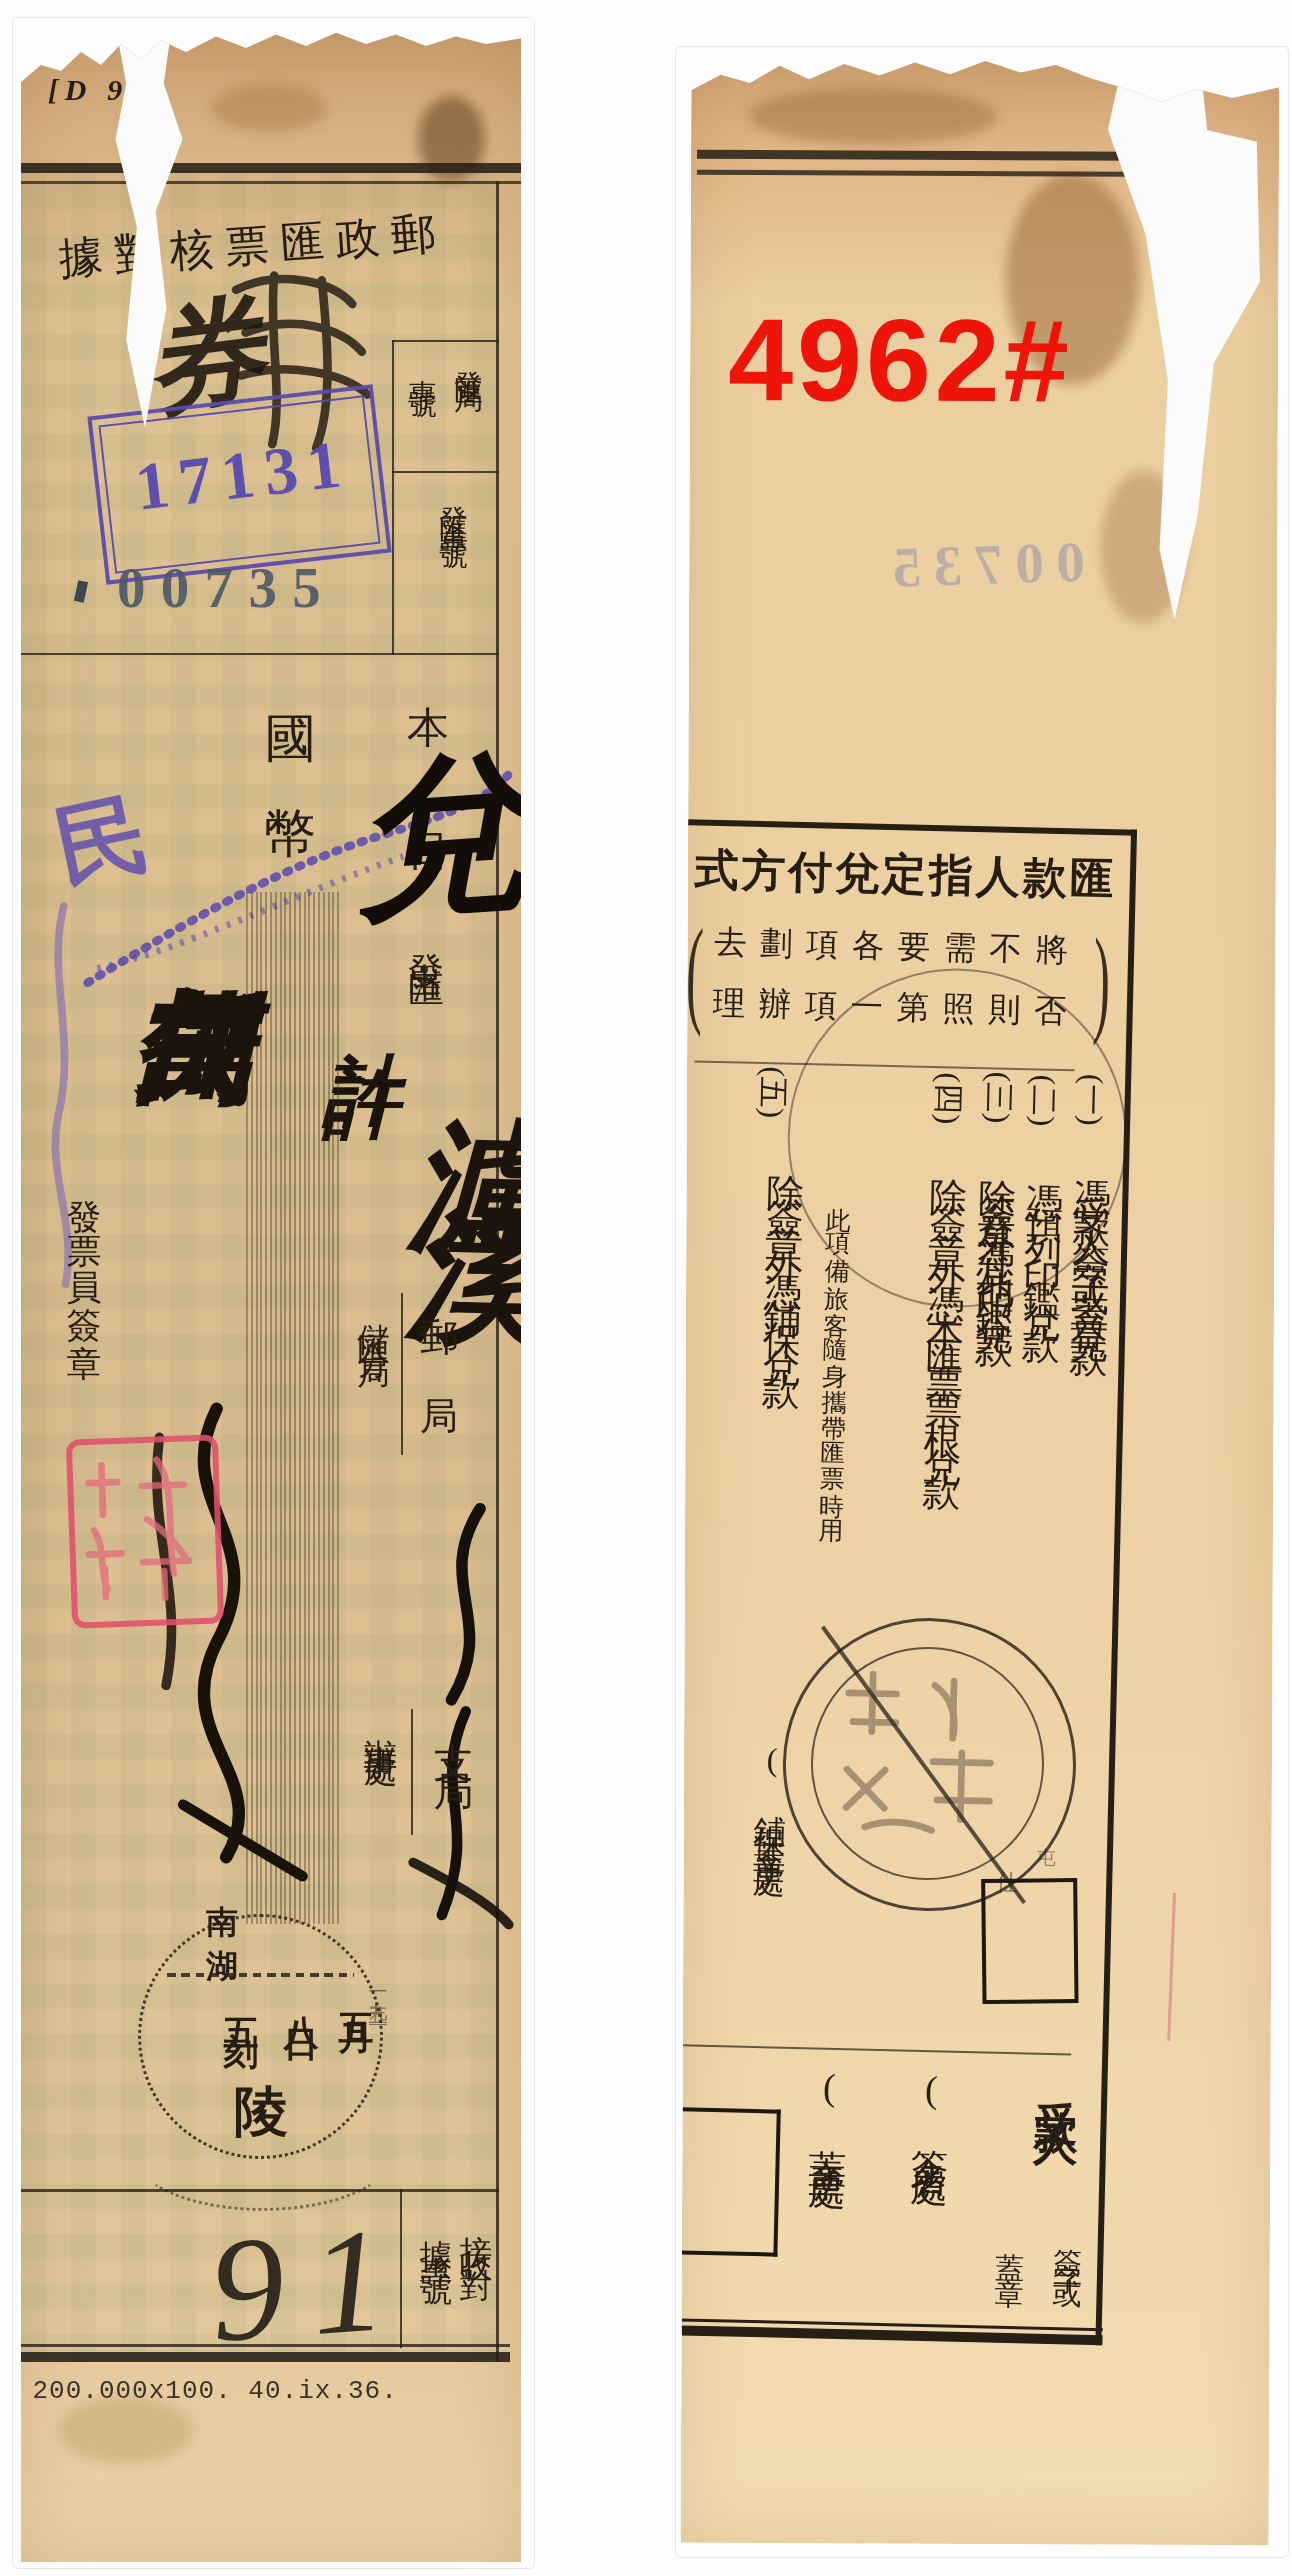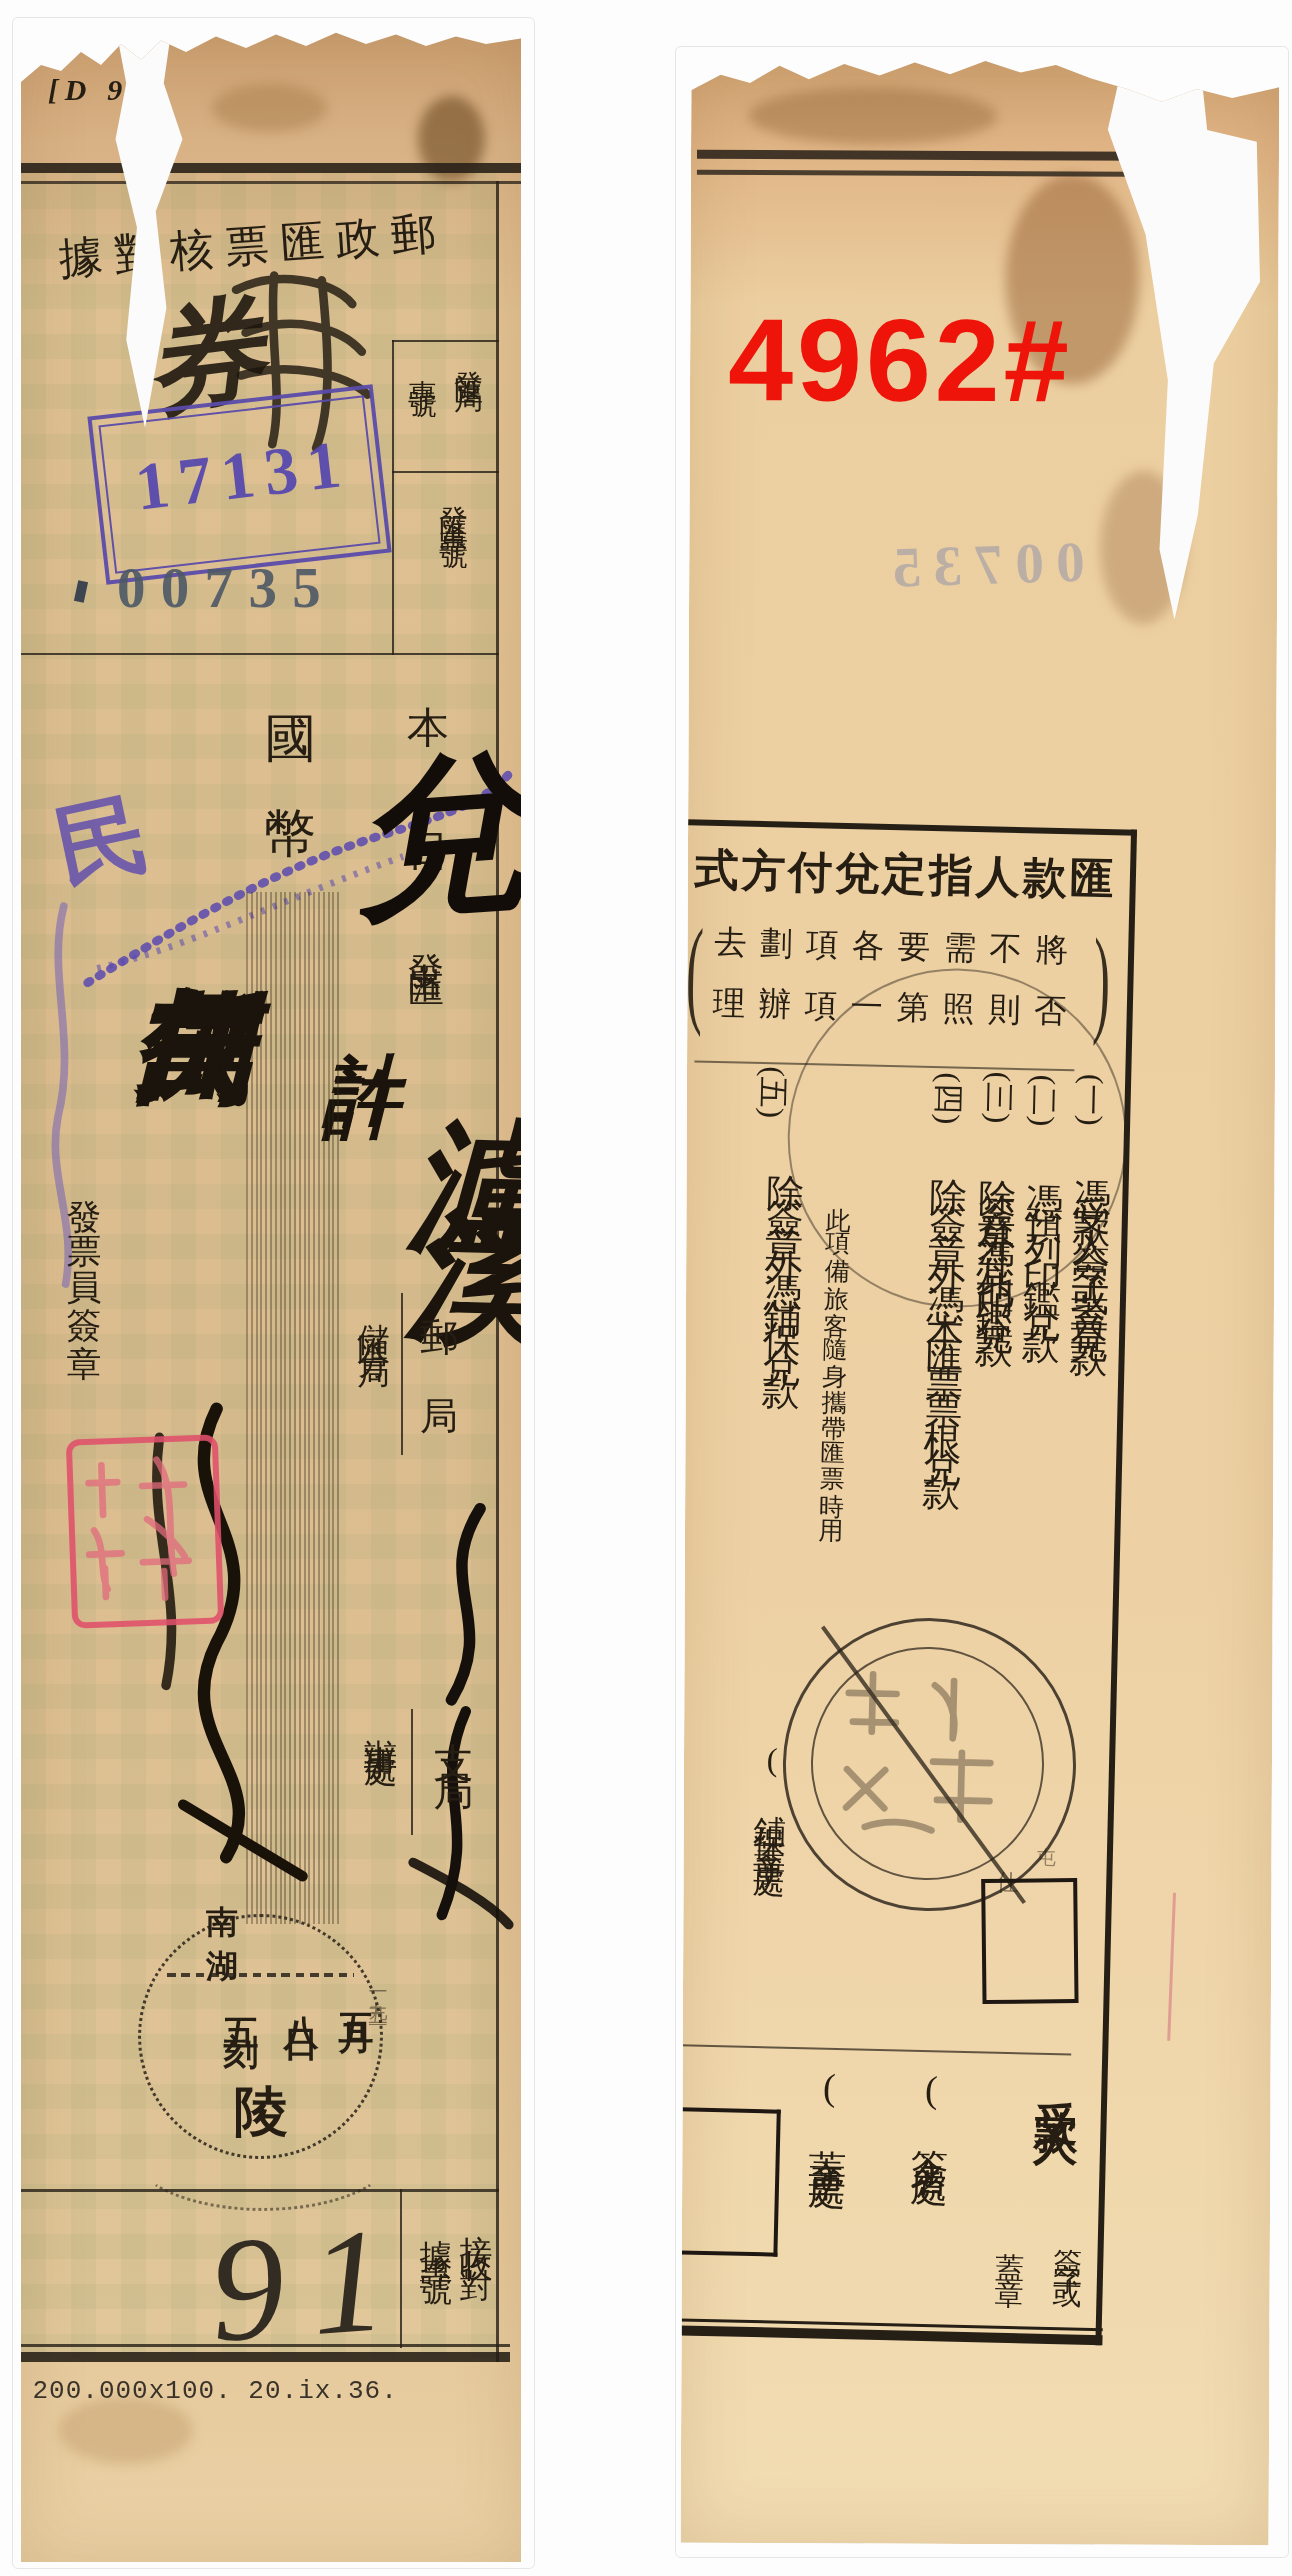--- a/index.html
+++ b/index.html
@@ -124,21 +124,21 @@
     </div>
 
     <div class="abs ln" style="left:0;top:2162px;width:478px;height:2.9px;opacity:.8;"></div>
     <div class="abs ln" style="left:379px;top:2162px;width:1.9px;height:159px;opacity:.8;"></div>
     <div class="abs pr v" style="left:432px;top:2181px;font-size:33px;letter-spacing:17px;">接收對</div>
     <div class="abs pr v" style="left:392px;top:2186px;font-size:33px;letter-spacing:17px;">據專號</div>
     <div class="abs hw" style="left:189px;top:2172px;font-size:148px;letter-spacing:27px;color:#332c23;transform:rotate(-4deg);">91</div>
 
     <div class="abs ln" style="left:0;top:2317px;width:489px;height:2.9px;opacity:.8;"></div>
     <div class="abs ln" style="left:0;top:2325px;width:489px;height:9.6px;opacity:.88;"></div>
-    <div class="abs" style="left:11.5px;top:2349px;font-size:26px;font-family:'Liberation Mono','DejaVu Sans Mono',monospace;color:#3a332a;letter-spacing:1px;">200.000x100. 20.ix.36.</div>
+    <div class="abs" style="left:11.5px;top:2349px;font-size:26px;font-family:'Liberation Mono','DejaVu Sans Mono',monospace;color:#3a332a;letter-spacing:1px;">200.000x100. 40.ix.36.</div>
 
     <div class="abs" style="left:57px;top:0;width:134px;height:401px;background:#fbfbfb;
          clip-path:polygon(28% 0,70% 0,64% 14%,78% 28%,58% 46%,66% 70%,50% 100%,36% 78%,44% 50%,28% 28%,36% 14%);
          box-shadow:inset -3.8px 1.9px 5.7px rgba(150,110,60,.6);"></div>
   </div>
 
   <div class="strip" style="left:686px;top:59px;width:588px;height:2485px;transform:rotate(.25deg);
               background:linear-gradient(180deg,#cfa271 0px,#dfb384 86px,#eccfa0 249px,#edd1a4 60%,#f2dcb2 100%);
               clip-path:polygon(0 32.5px,5% 17px,10% 25px,15% 7.6px,20% 21px,26% 5.7px,32% 17px,38% 3.8px,44% 15.3px,50% 1.9px,56% 13.4px,62% 5.7px,68% 19px,74% 29px,80% 42px,86% 29px,92% 38px,100% 27px,100% 100%,0 100%);">
 

